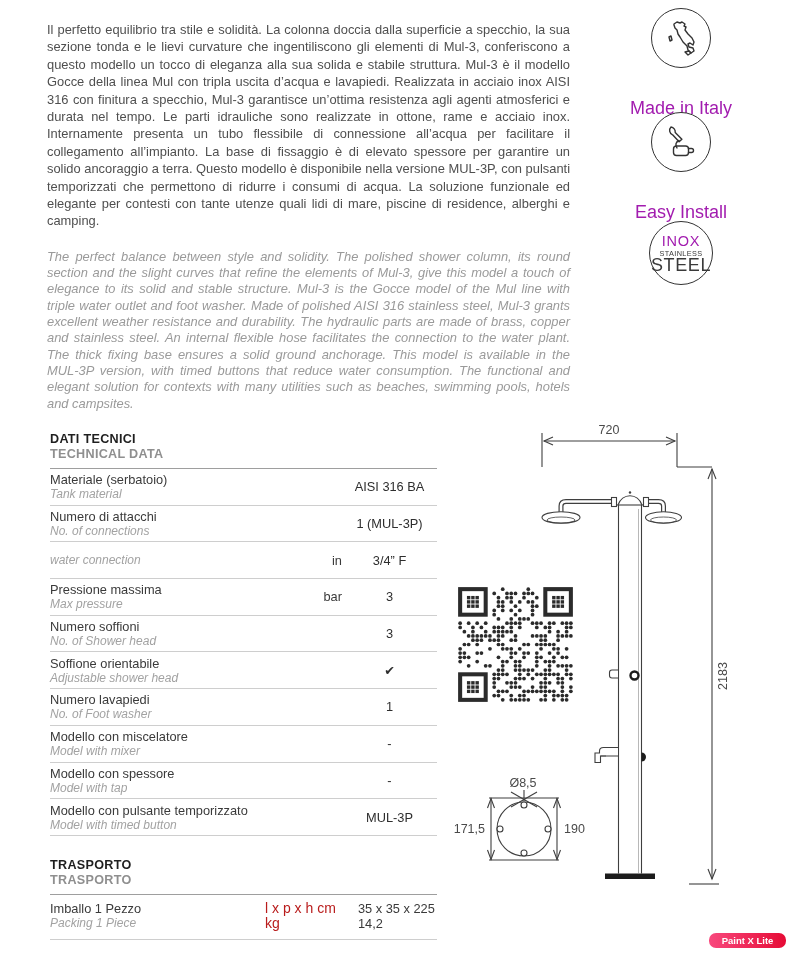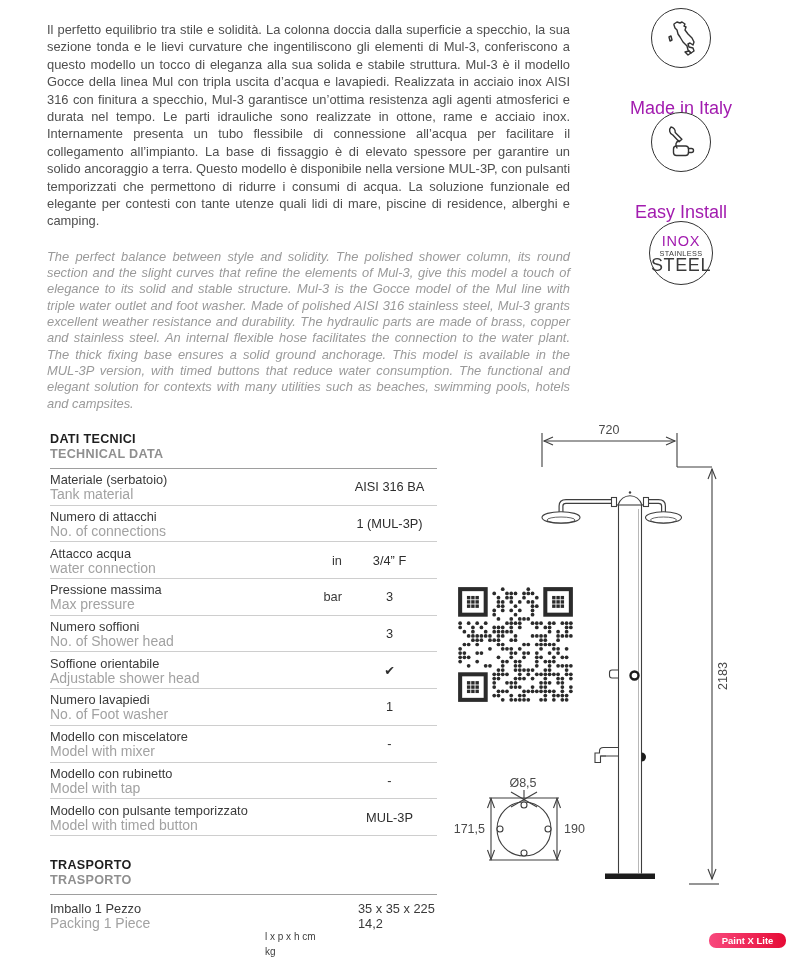--- a/index.html
+++ b/index.html
@@ -27,26 +27,26 @@
 
   
   .tech{position:absolute;left:50px;top:432px;width:387px;}
   .transport{position:absolute;left:50px;top:858px;width:387px;}
   .sec-title-it{font-size:12.6px;font-weight:bold;color:#1f1f1f;letter-spacing:.3px;line-height:15px;}
   .sec-title-en{font-size:12.6px;font-weight:bold;color:#8f8f8f;letter-spacing:.3px;line-height:15px;}
   .sec-rule{border-top:1px solid #9e9e9e;margin-top:6px;}
   .trow{display:flex;align-items:center;height:35.7px;border-bottom:1px solid #cecece;}
   .tlabel{flex:1;min-width:0;}
   .l-it{font-size:12.8px;color:#3a3a3a;line-height:15px;}
-  .l-en{font-size:14px;color:#a2a2a2;line-height:14px;}
+  .l-en{font-size:12px;font-style:italic;color:#a2a2a2;line-height:14px;}
   .tunit{width:85px;text-align:right;font-size:12.8px;color:#3a3a3a;}
   .tvalue{width:95px;text-align:center;font-size:12.8px;color:#2e2e2e;}
   .trans-row{display:flex;padding:6px 0 8px;border-bottom:1px solid #cecece;}
   .trans-label{width:215px;}
-  .trans-units{width:93px;font-size:10px;color:#404040;line-height:15px;margin-top:28px;}
+  .trans-units{width:93px;font-size:14px;color:#b91c1c;line-height:15px;}
   .trans-values{flex:1;font-size:12.8px;color:#3a3a3a;line-height:15px;}
 
   
   .drawing{position:absolute;left:440px;top:418px;}
   .qr{position:absolute;left:458px;top:587px;}
   .watermark{position:absolute;left:709px;top:933px;width:77px;height:15px;border-radius:7px;
              background:linear-gradient(90deg,#f8487d,#e60b35);display:flex;align-items:center;justify-content:center;
              color:#fff;font-size:9.5px;font-weight:bold;}
   svg text{font-family:"Liberation Sans","DejaVu Sans",sans-serif;}
 </style>
@@ -105,21 +105,20 @@
     <div class="trow">
       <div class="tlabel">
           <div class="l-it">Numero di attacchi</div>
           <div class="l-en">No. of connections</div>
         </div>
       <div class="tunit"></div>
       <div class="tvalue">1 (MUL-3P)</div>
     </div>
     <div class="trow">
       <div class="tlabel">
-          <div class="l-it">Attacco acqua</div>
           <div class="l-en">water connection</div>
         </div>
       <div class="tunit">in</div>
       <div class="tvalue">3/4” F</div>
     </div>
     <div class="trow">
       <div class="tlabel">
           <div class="l-it">Pressione massima</div>
           <div class="l-en">Max pressure</div>
         </div>
@@ -153,21 +152,21 @@
     <div class="trow">
       <div class="tlabel">
           <div class="l-it">Modello con miscelatore</div>
           <div class="l-en">Model with mixer</div>
         </div>
       <div class="tunit"></div>
       <div class="tvalue">-</div>
     </div>
     <div class="trow">
       <div class="tlabel">
-          <div class="l-it">Modello con rubinetto</div>
+          <div class="l-it">Modello con spessore</div>
           <div class="l-en">Model with tap</div>
         </div>
       <div class="tunit"></div>
       <div class="tvalue">-</div>
     </div>
     <div class="trow">
       <div class="tlabel">
           <div class="l-it">Modello con pulsante temporizzato</div>
           <div class="l-en">Model with timed button</div>
         </div>

